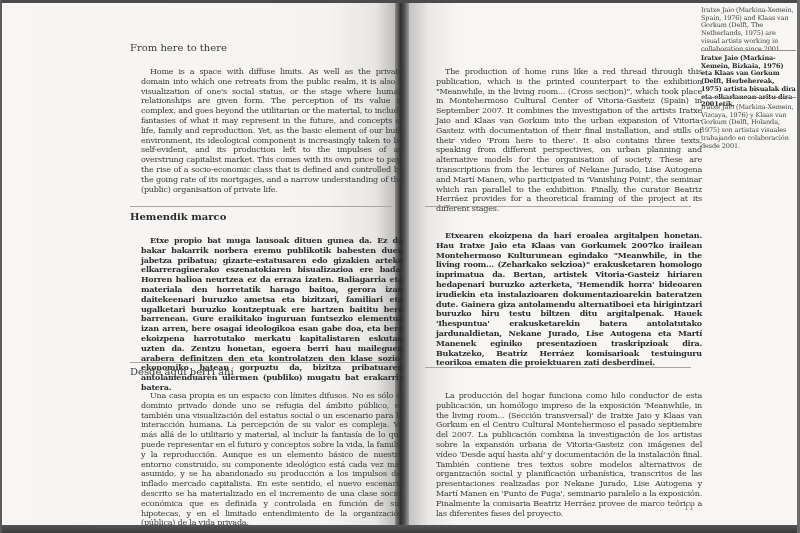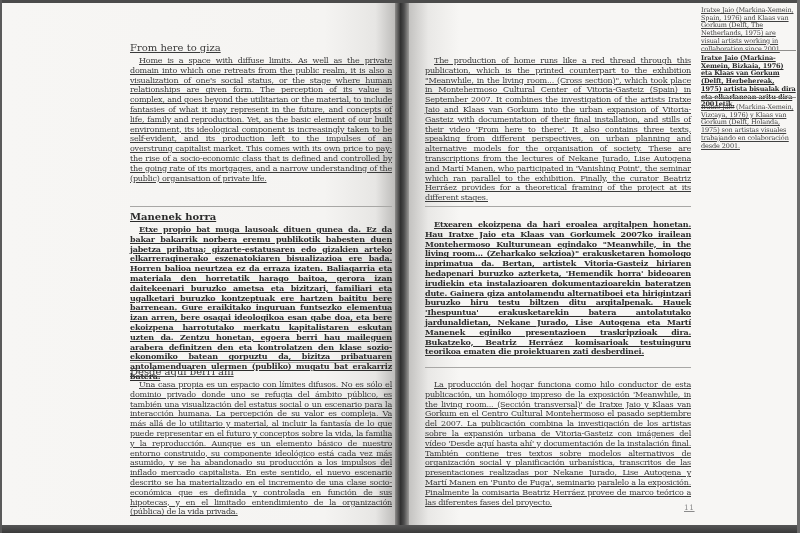--- a/index.html
+++ b/index.html
@@ -11,46 +11,46 @@
   .edge-bottom{position:absolute;bottom:0;left:0;right:0;height:8px;background:linear-gradient(180deg,#565656,#3a3a3a);}
   .edge-left{position:absolute;top:0;left:0;width:2px;height:100%;background:#5a5a5a;}
   .edge-right{position:absolute;top:0;right:0;width:3px;height:100%;background:#6b6b6b;}
 
   .page{position:absolute;top:3px;bottom:8px;}
   .page-left{left:2px;width:393px;background:linear-gradient(90deg,#f7f6f4 0%,#f5f4f2 82%,#e7e6e4 95%,#bdbcba 100%);}
   .gutter{position:absolute;top:3px;bottom:8px;left:395px;width:14px;
     background:linear-gradient(90deg,#8c8b89 0%,#303030 40%,#4e4e4e 65%,#9c9b99 100%);}
   .page-right{left:409px;width:388px;background:linear-gradient(90deg,#c3c2c0 0%,#e9e8e6 5%,#f7f6f4 13%,#f7f6f4 100%);}
 
-  .abs{position:absolute;text-decoration:underline;}
+  .abs{position:absolute;}
   .heading{font-size:10px;line-height:11px;font-weight:400;color:#3a3a3a;margin:0;letter-spacing:0;}
   .heading.bold{font-weight:700;color:#2b2b2b;}
-  .body{font-size:8px;line-height:9.8px;color:#3a3a3a;margin:0;text-align:justify;text-indent:9px;letter-spacing:-0.2px;}
+  .body{font-size:8px;line-height:9.8px;color:#3a3a3a;margin:11px;text-align:justify;text-indent:9px;letter-spacing:-0.2px;}
   .body.bold{font-weight:700;color:#2d2d2d;}
   .rule{height:1px;background:#a8a7a5;}
   .rule.margin-rule{background:#8f8e8c;}
   .margin-note{font-size:6.5px;line-height:7.7px;color:#3f3f3f;margin:0;letter-spacing:-0.1px;text-align:left;}
   .margin-note.bold{font-weight:700;color:#2b2b2b;}
   .pagenum{font-size:7.5px;color:#8a8a8a;letter-spacing:0.5px;}
 </style>
 </head>
 <body>
 
 <div class="frame">
 
   <div class="page page-left"></div>
   <div class="gutter"></div>
   <div class="page page-right"></div>
 
-  <h2 class="heading abs" style="left:130px;top:42px;width:262px;">From here to giza</h2>
+  <h2 class="heading abs" style="left:130px;top:42px;width:262px;">From here to there</h2>
   <p class="body abs" style="left:130px;top:56px;width:262px;">Home is a space with diffuse limits. As well as the private domain into which one retreats from the public realm, it is also a visualization of one's social status, or the stage where human relationships are given form. The perception of its value is complex, and goes beyond the utilitarian or the material, to include fantasies of what it may represent in the future, and concepts of life, family and reproduction. Yet, as the basic element of our built environment, its ideological component is increasingly taken to be self-evident, and its production left to the impulses of an overstrung capitalist market. This comes with its own price to pay: the rise of a socio-economic class that is defined and controlled by the going rate of its mortgages, and a narrow understanding of the (public) organisation of private life.</p>
 
   <div class="rule abs" style="left:130px;top:206px;width:262px;"></div>
 
-  <h2 class="heading bold abs" style="left:130px;top:211px;width:262px;">Manenek horra</h2>
+  <h2 class="heading bold abs" style="left:130px;top:211px;width:262px;">Hemendik marco</h2>
   <p class="body bold abs" style="left:130px;top:225px;width:262px;">Etxe propio bat muga lausoak dituen gunea da. Ez da bakar bakarrik norbera eremu publikotik babesten duen jabetza pribatua; gizarte-estatusaren edo gizakien arteko elkarreraginerako eszenatokiaren bisualizazioa ere bada. Horren balioa neurtzea ez da erraza izaten. Baliagarria eta materiala den horretatik harago baitoa, gerora izan daitekeenari buruzko ametsa eta bizitzari, familiari eta ugalketari buruzko kontzeptuak ere hartzen baititu bere barrenean. Gure eraikitako inguruan funtsezko elementua izan arren, bere osagai ideologikoa esan gabe doa, eta bere ekoizpena harrotutako merkatu kapitalistaren eskutan uzten da. Zentzu honetan, egoera berri hau maileguen arabera definitzen den eta kontrolatzen den klase sozio-ekonomiko batean gorpuztu da, bizitza pribatuaren antolamenduaren ulermen (publiko) mugatu bat erakarriz batera.</p>
 
   <div class="rule abs" style="left:130px;top:362px;width:262px;"></div>
 
   <h2 class="heading abs" style="left:130px;top:366px;width:262px;">Desde aquí berri ahí</h2>
   <p class="body abs" style="left:130px;top:380px;width:262px;">Una casa propia es un espacio con límites difusos. No es sólo el dominio privado donde uno se refugia del ámbito público, es también una visualización del estatus social o un escenario para la interacción humana. La percepción de su valor es compleja. Va más allá de lo utilitario y material, al incluir la fantasía de lo que puede representar en el futuro y conceptos sobre la vida, la familia y la reproducción. Aunque es un elemento básico de nuestro entorno construido, su componente ideológico está cada vez más asumido, y se ha abandonado su producción a los impulsos del inflado mercado capitalista. En este sentido, el nuevo escenario descrito se ha materializado en el incremento de una clase socio-económica que es definida y controlada en función de sus hipotecas, y en el limitado entendimiento de la organización (pública) de la vida privada.</p>
 
   <p class="body abs" style="left:425px;top:56px;width:266px;">The production of home runs like a red thread through this publication, which is the printed counterpart to the exhibition "Meanwhile, in the living room... (Cross section)", which took place in Montehermoso Cultural Center of Vitoria-Gasteiz (Spain) in September 2007. It combines the investigation of the artists Iratxe Jaio and Klaas van Gorkum into the urban expansion of Vitoria-Gasteiz with documentation of their final installation, and stills of their video 'From here to there'. It also contains three texts, speaking from different perspectives, on urban planning and alternative models for the organisation of society. These are transcriptions from the lectures of Nekane Jurado, Lise Autogena and Martí Manen, who participated in 'Vanishing Point', the seminar which ran parallel to the exhibition. Finally, the curator Beatriz Herráez provides for a theoretical framing of the project at its different stages.</p>
 
   <div class="rule abs" style="left:425px;top:206px;width:266px;"></div>

